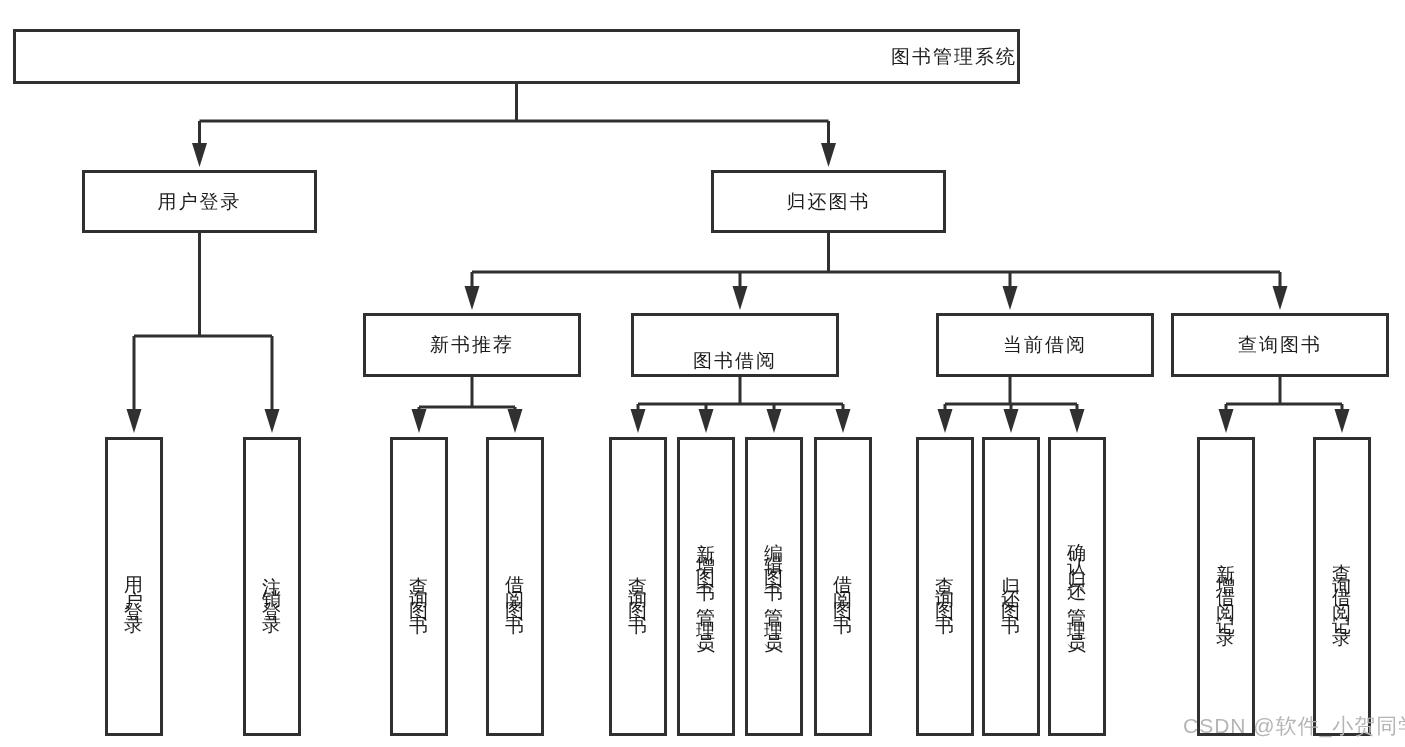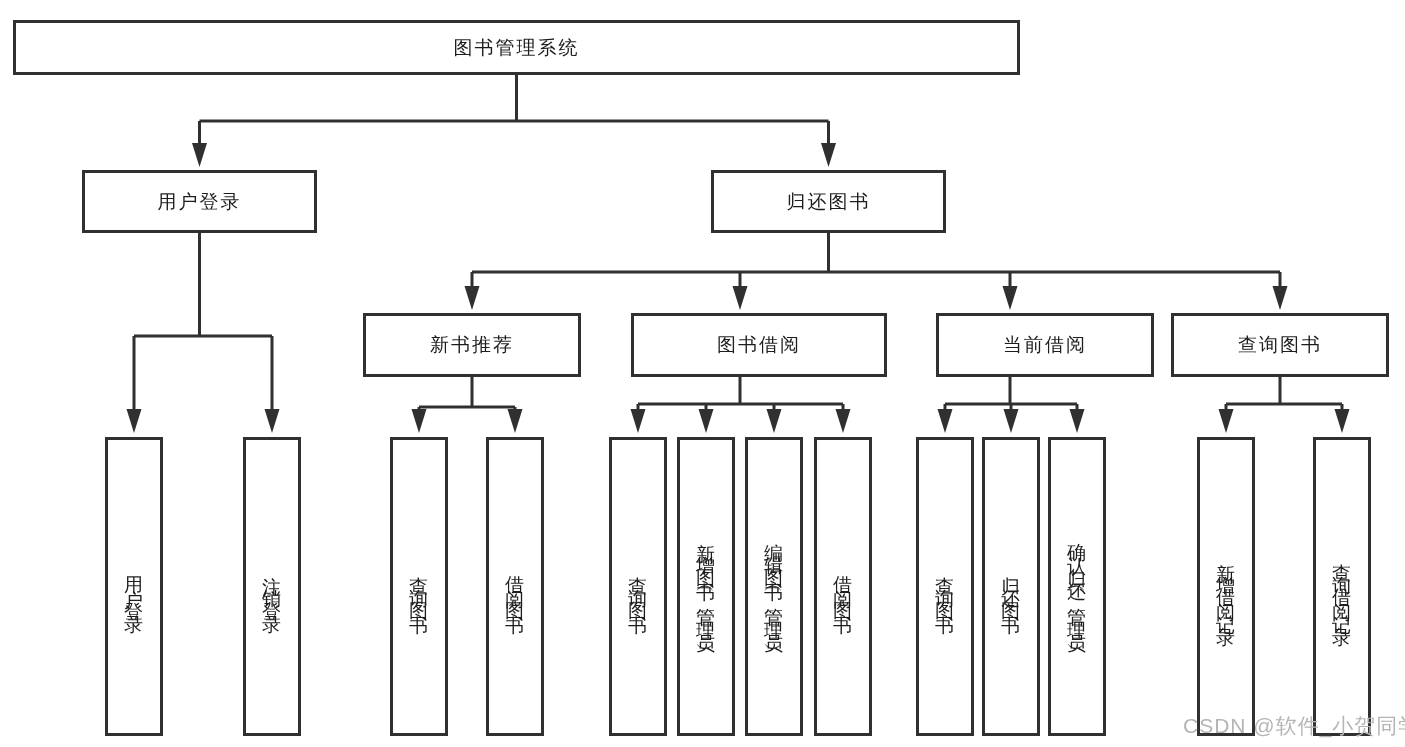--- a/index.html
+++ b/index.html
@@ -81,35 +81,35 @@
       <polygon points="698.5,409 713.5,409 706,433" fill="#303030"></polygon>
       <polygon points="766.5,409 781.5,409 774,433" fill="#303030"></polygon>
       <polygon points="835.5,409 850.5,409 843,433" fill="#303030"></polygon>
       <polygon points="937.5,409 952.5,409 945,433" fill="#303030"></polygon>
       <polygon points="1003.5,409 1018.5,409 1011,433" fill="#303030"></polygon>
       <polygon points="1069.5,409 1084.5,409 1077,433" fill="#303030"></polygon>
       <polygon points="1218.5,409 1233.5,409 1226,433" fill="#303030"></polygon>
       <polygon points="1334.5,409 1349.5,409 1342,433" fill="#303030"></polygon>
     </svg>
 
-  <div class="box h" style="left:13px; top:20px; width:1007px; height:55px;">
+  <div class="box h" style="left:13px; top:29px; width:1007px; height:55px;justify-content:flex-end;">
     <span>图书管理系统</span>
   </div>
 
   <div class="box h" style="left:82px; top:170px; width:235px; height:63px;">
     <span>用户登录</span>
   </div>
   <div class="box h" style="left:711px; top:170px; width:235px; height:63px;">
     <span>归还图书</span>
   </div>
 
   <div class="box h" style="left:363px; top:313px; width:218px; height:64px;">
     <span>新书推荐</span>
   </div>
-  <div class="box h" style="left:631px; top:313px; width:256px; height:64px;">
+  <div class="box h" style="left:631px; top:313px; width:208px; height:64px;align-items:flex-end;">
     <span>图书借阅</span>
   </div>
   <div class="box h" style="left:936px; top:313px; width:218px; height:64px;">
     <span>当前借阅</span>
   </div>
   <div class="box h" style="left:1171px; top:313px; width:218px; height:64px;">
     <span>查询图书</span>
   </div>
 
   <div class="box v" style="left:105px;">

